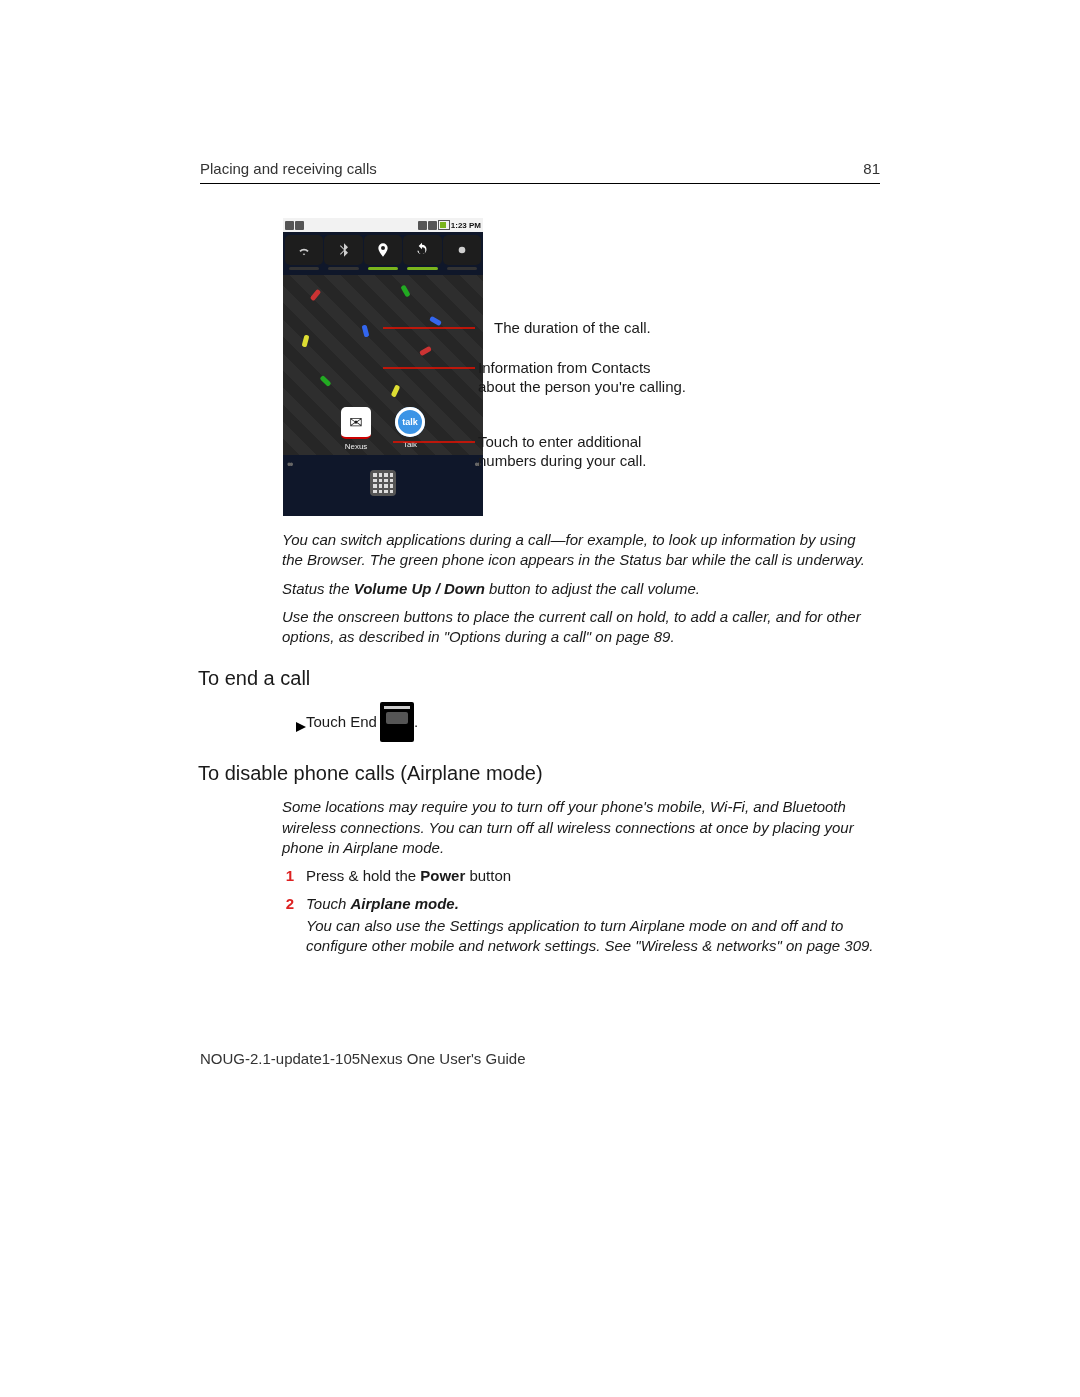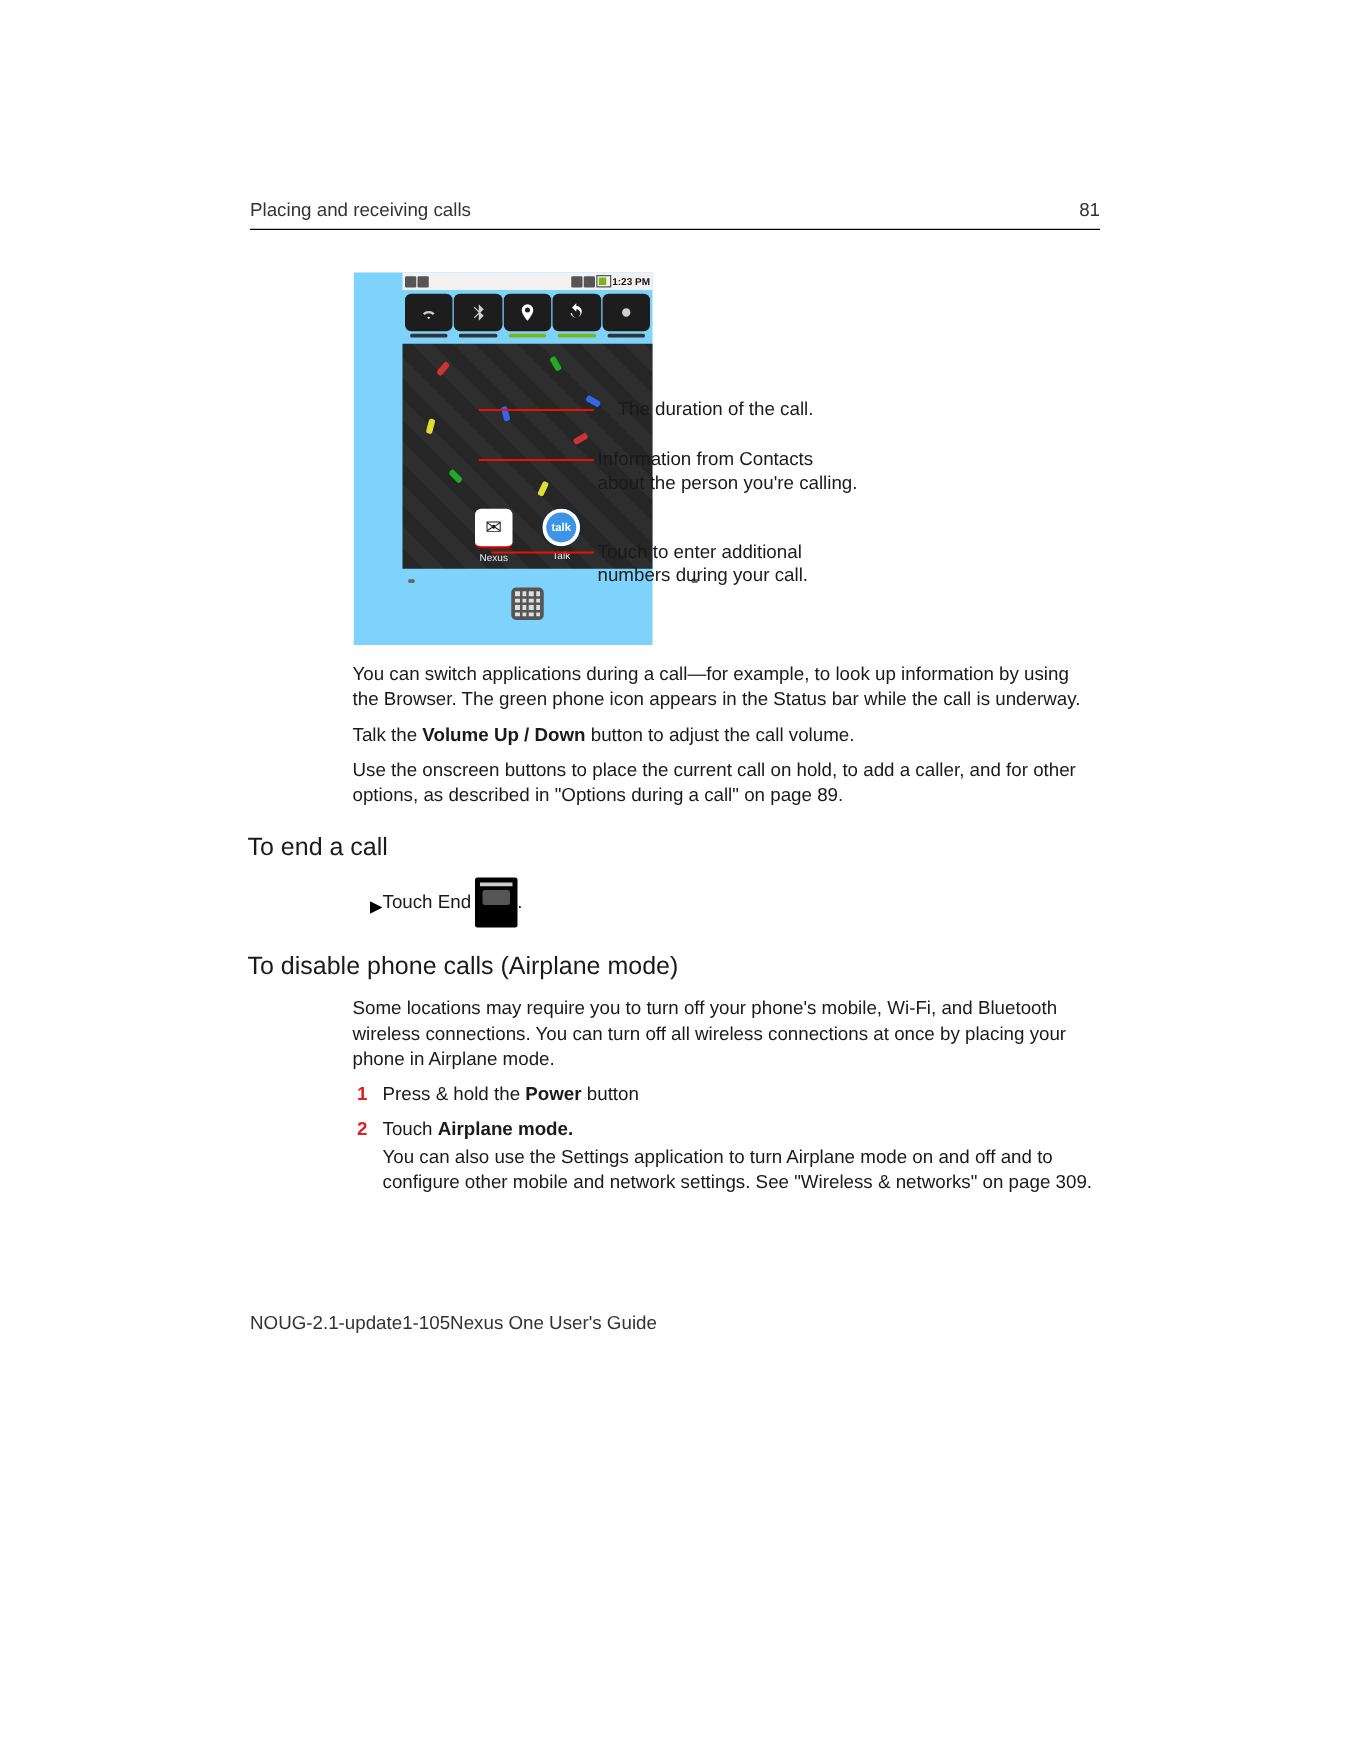--- a/index.html
+++ b/index.html
@@ -25,22 +25,21 @@
     padding-bottom: 6px;
     margin-bottom: 46px;
   }
   
   .phone-wrap {
     position: absolute;
     left: 283px;
     top: 218px;
     width: 200px;
     height: 298px;
-    background: #7dd3fc;
-    padding-left: 39px;
+    background: #0f172a;
   }
   .sbar {
     display: flex;
     justify-content: space-between;
     align-items: center;
     height: 14px;
     background: #f2f2f2;
     font-size: 8px;
     font-weight: bold;
     color: #111;
@@ -96,21 +95,21 @@
   .orig-dots { position:absolute; bottom:44px; width:100%; display:flex; justify-content:space-between; padding:0 4px; box-sizing:border-box; }
   .orig-dots span { color:#666; font-size:12px; letter-spacing:-2px; }
 
   
   .callouts { position:absolute; left:283px; top:218px; width:600px; height:298px; pointer-events:none; }
   .callouts svg { position:absolute; left:0; top:0; overflow:visible; }
   .co-text { position:absolute; font-size:15px; color:#1a1a1a; line-height:1.25; width:210px; }
 
   
   .content { position:absolute; left:282px; top:530px; width:595px; font-size:15px; line-height:1.35; }
-  .content p { margin:0 0 8px 0; }
+  .content p { margin:0 0 8px 0;font-style:italic; }
   .sec-head { position:relative; left:-84px; font-size:20px; font-weight:normal; margin:18px 0 10px 0; }
   .bullet { display:flex; align-items:center; gap:0; margin:0 0 14px 14px; }
   .tri { width:10px; height:10px; }
   .tri svg { width:100%; height:100%; }
   .end-ico { width:34px; height:40px; background:#000; display:inline-block; border-radius:2px; position:relative; margin-left:3px; }
   .end-ico::before { content:""; position:absolute; top:4px; left:4px; right:4px; height:3px; background:#ccc; }
   .end-ico::after { content:""; position:absolute; top:10px; left:6px; width:22px; height:12px; background:#555; border-radius:2px; }
 
   .steps { margin:8px 0 0 0; }
   .step { display:flex; gap:12px; margin:0 0 8px 0; }
@@ -233,21 +232,21 @@
       <line x1="110" y1="224" x2="192" y2="224" stroke="#e10" stroke-width="1.5"></line>
     </svg>
     <div class="co-text" style="left:211px; top:101px;">The duration of the call.</div>
     <div class="co-text" style="left:195px; top:141px;">Information from Contacts about the person you're calling.</div>
     <div class="co-text" style="left:195px; top:215px;">Touch to enter additional numbers during your call.</div>
   </div>
 
   <div class="content">
     <p>You can switch applications during a call—for example, to look up information by using the Browser. The green phone icon appears in the Status bar while the call is underway.</p>
     <p>
-      <span>Talk the </span><b>Volume Up / Down</b><span> button to adjust the call volume.</span>
+      <span>Status the </span><b>Volume Up / Down</b><span> button to adjust the call volume.</span>
     </p>
     <p>Use the onscreen buttons to place the current call on hold, to add a caller, and for other options, as described in "Options during a call" on page 89.</p>
 
     <div class="sec-head">To end a call</div>
     <div class="bullet">
       <span class="tri">
         <svg viewBox="0 0 10 10">
             <polygon points="0,0 10,5 0,10" fill="#000"></polygon>
           </svg>
       </span>

